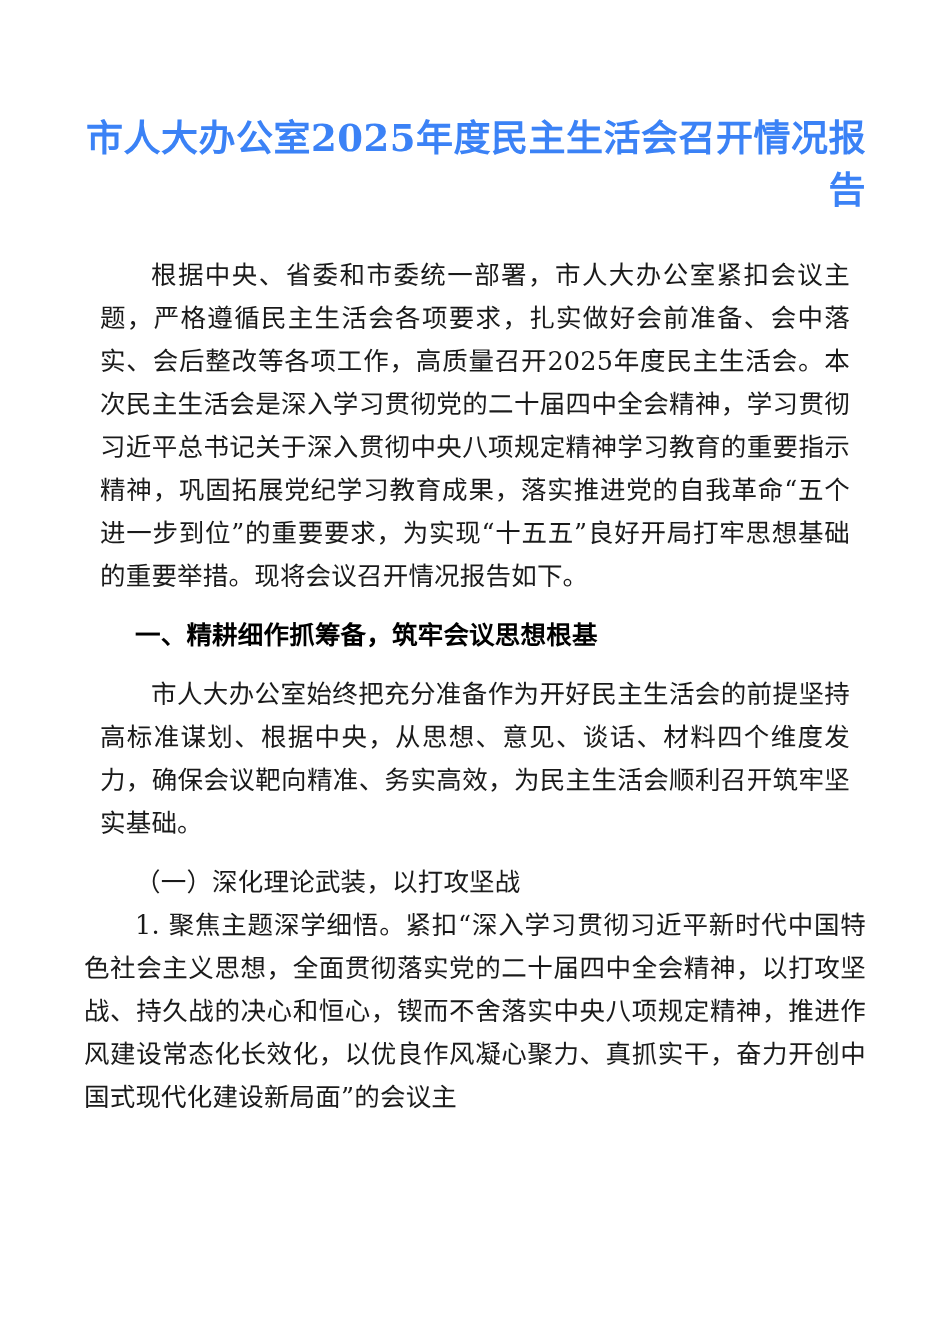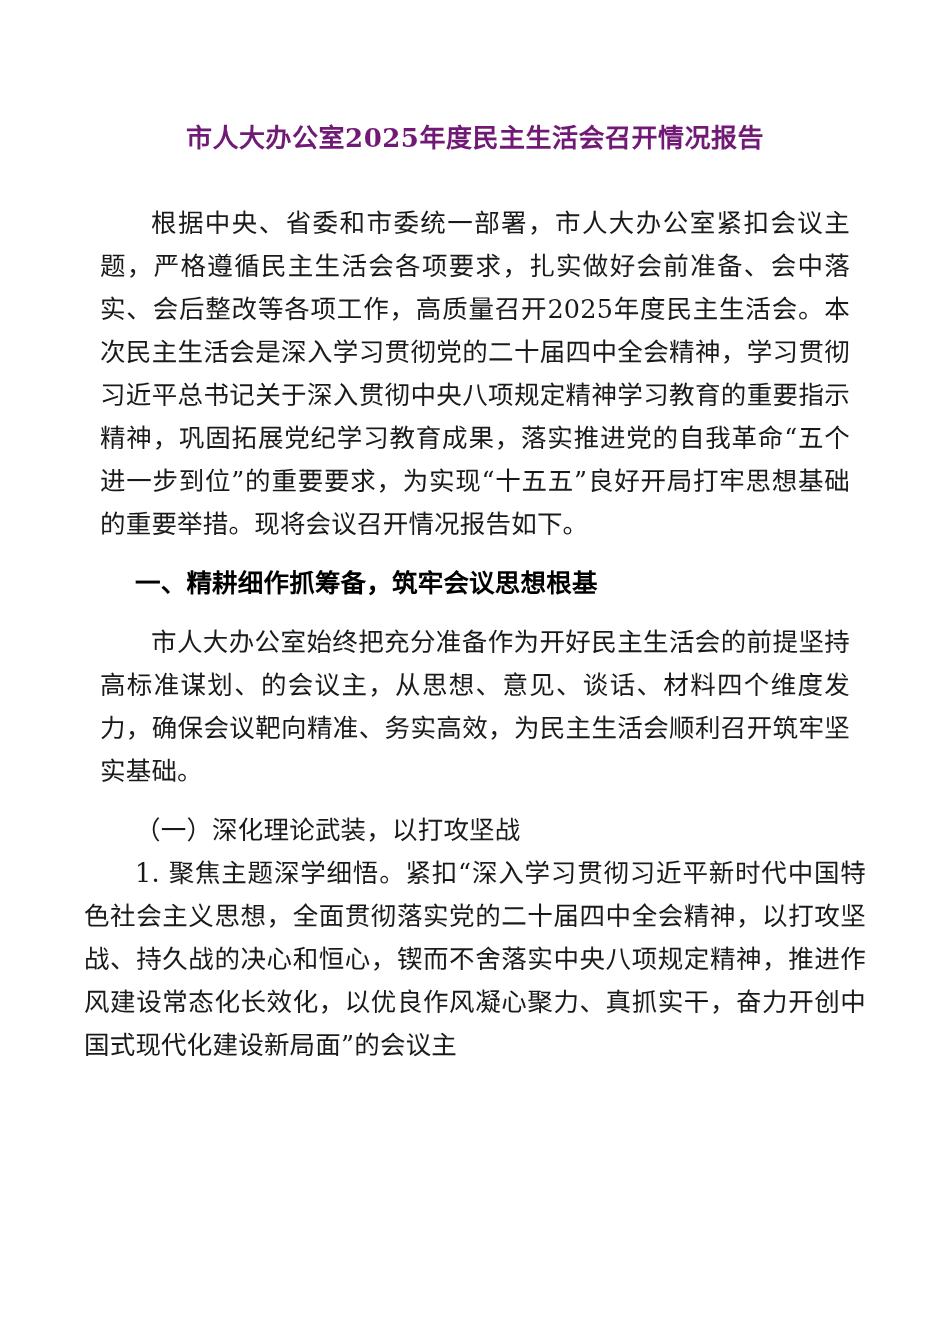--- a/index.html
+++ b/index.html
@@ -18,27 +18,27 @@
     overflow: hidden;
     box-sizing: border-box;
     padding: 0 84px;
     font-family: "DejaVu Serif", "Liberation Serif", serif;
     color: #000000;
   }
 
   .doc-title {
     margin: 0;
     padding-top: 112px;
-    text-align: center;
+    text-align: right;
     font-family: "DejaVu Serif", "Liberation Serif", serif;
     font-weight: 700;
-    font-size: 26px;
+    font-size: 37px;
     line-height: 52px;
     letter-spacing: 0.5px;
-    color: #701a75;
+    color: #3b82f6;
   }
 
   .body-block {
     margin-top: 38px;
   }
 
   p.para {
     margin: 16px;
     font-family: "DejaVu Serif", "Liberation Serif", serif;
     font-size: 25.5px;
@@ -94,21 +94,21 @@
 <div class="page">
 
   <h1 class="doc-title">市人大办公室2025年度民主生活会召开情况报告</h1>
 
   <div class="body-block">
 
     <p class="para">根据中央、省委和市委统一部署，市人大办公室紧扣会议主题，严格遵循民主生活会各项要求，扎实做好会前准备、会中落实、会后整改等各项工作，高质量召开2025年度民主生活会。本次民主生活会是深入学习贯彻党的二十届四中全会精神，学习贯彻习近平总书记关于深入贯彻中央八项规定精神学习教育的重要指示精神，巩固拓展党纪学习教育成果，落实推进党的自我革命“五个进一步到位”的重要要求，为实现“十五五”良好开局打牢思想基础的重要举措。现将会议召开情况报告如下。</p>
 
     <p class="heading-1">一、精耕细作抓筹备，筑牢会议思想根基</p>
 
-    <p class="para">市人大办公室始终把充分准备作为开好民主生活会的前提坚持高标准谋划、的会议主，从思想、意见、谈话、材料四个维度发力，确保会议靶向精准、务实高效，为民主生活会顺利召开筑牢坚实基础。</p>
+    <p class="para">市人大办公室始终把充分准备作为开好民主生活会的前提坚持高标准谋划、根据中央，从思想、意见、谈话、材料四个维度发力，确保会议靶向精准、务实高效，为民主生活会顺利召开筑牢坚实基础。</p>
 
     <p class="heading-2">（一）深化理论武装，以打攻坚战</p>
 
     <p class="list-item">1. 聚焦主题深学细悟。紧扣“深入学习贯彻习近平新时代中国特色社会主义思想，全面贯彻落实党的二十届四中全会精神，以打攻坚战、持久战的决心和恒心，锲而不舍落实中央八项规定精神，推进作风建设常态化长效化，以优良作风凝心聚力、真抓实干，奋力开创中国式现代化建设新局面”的会议主</p>
 
   </div>
 
 </div>
 
 </body></html>

